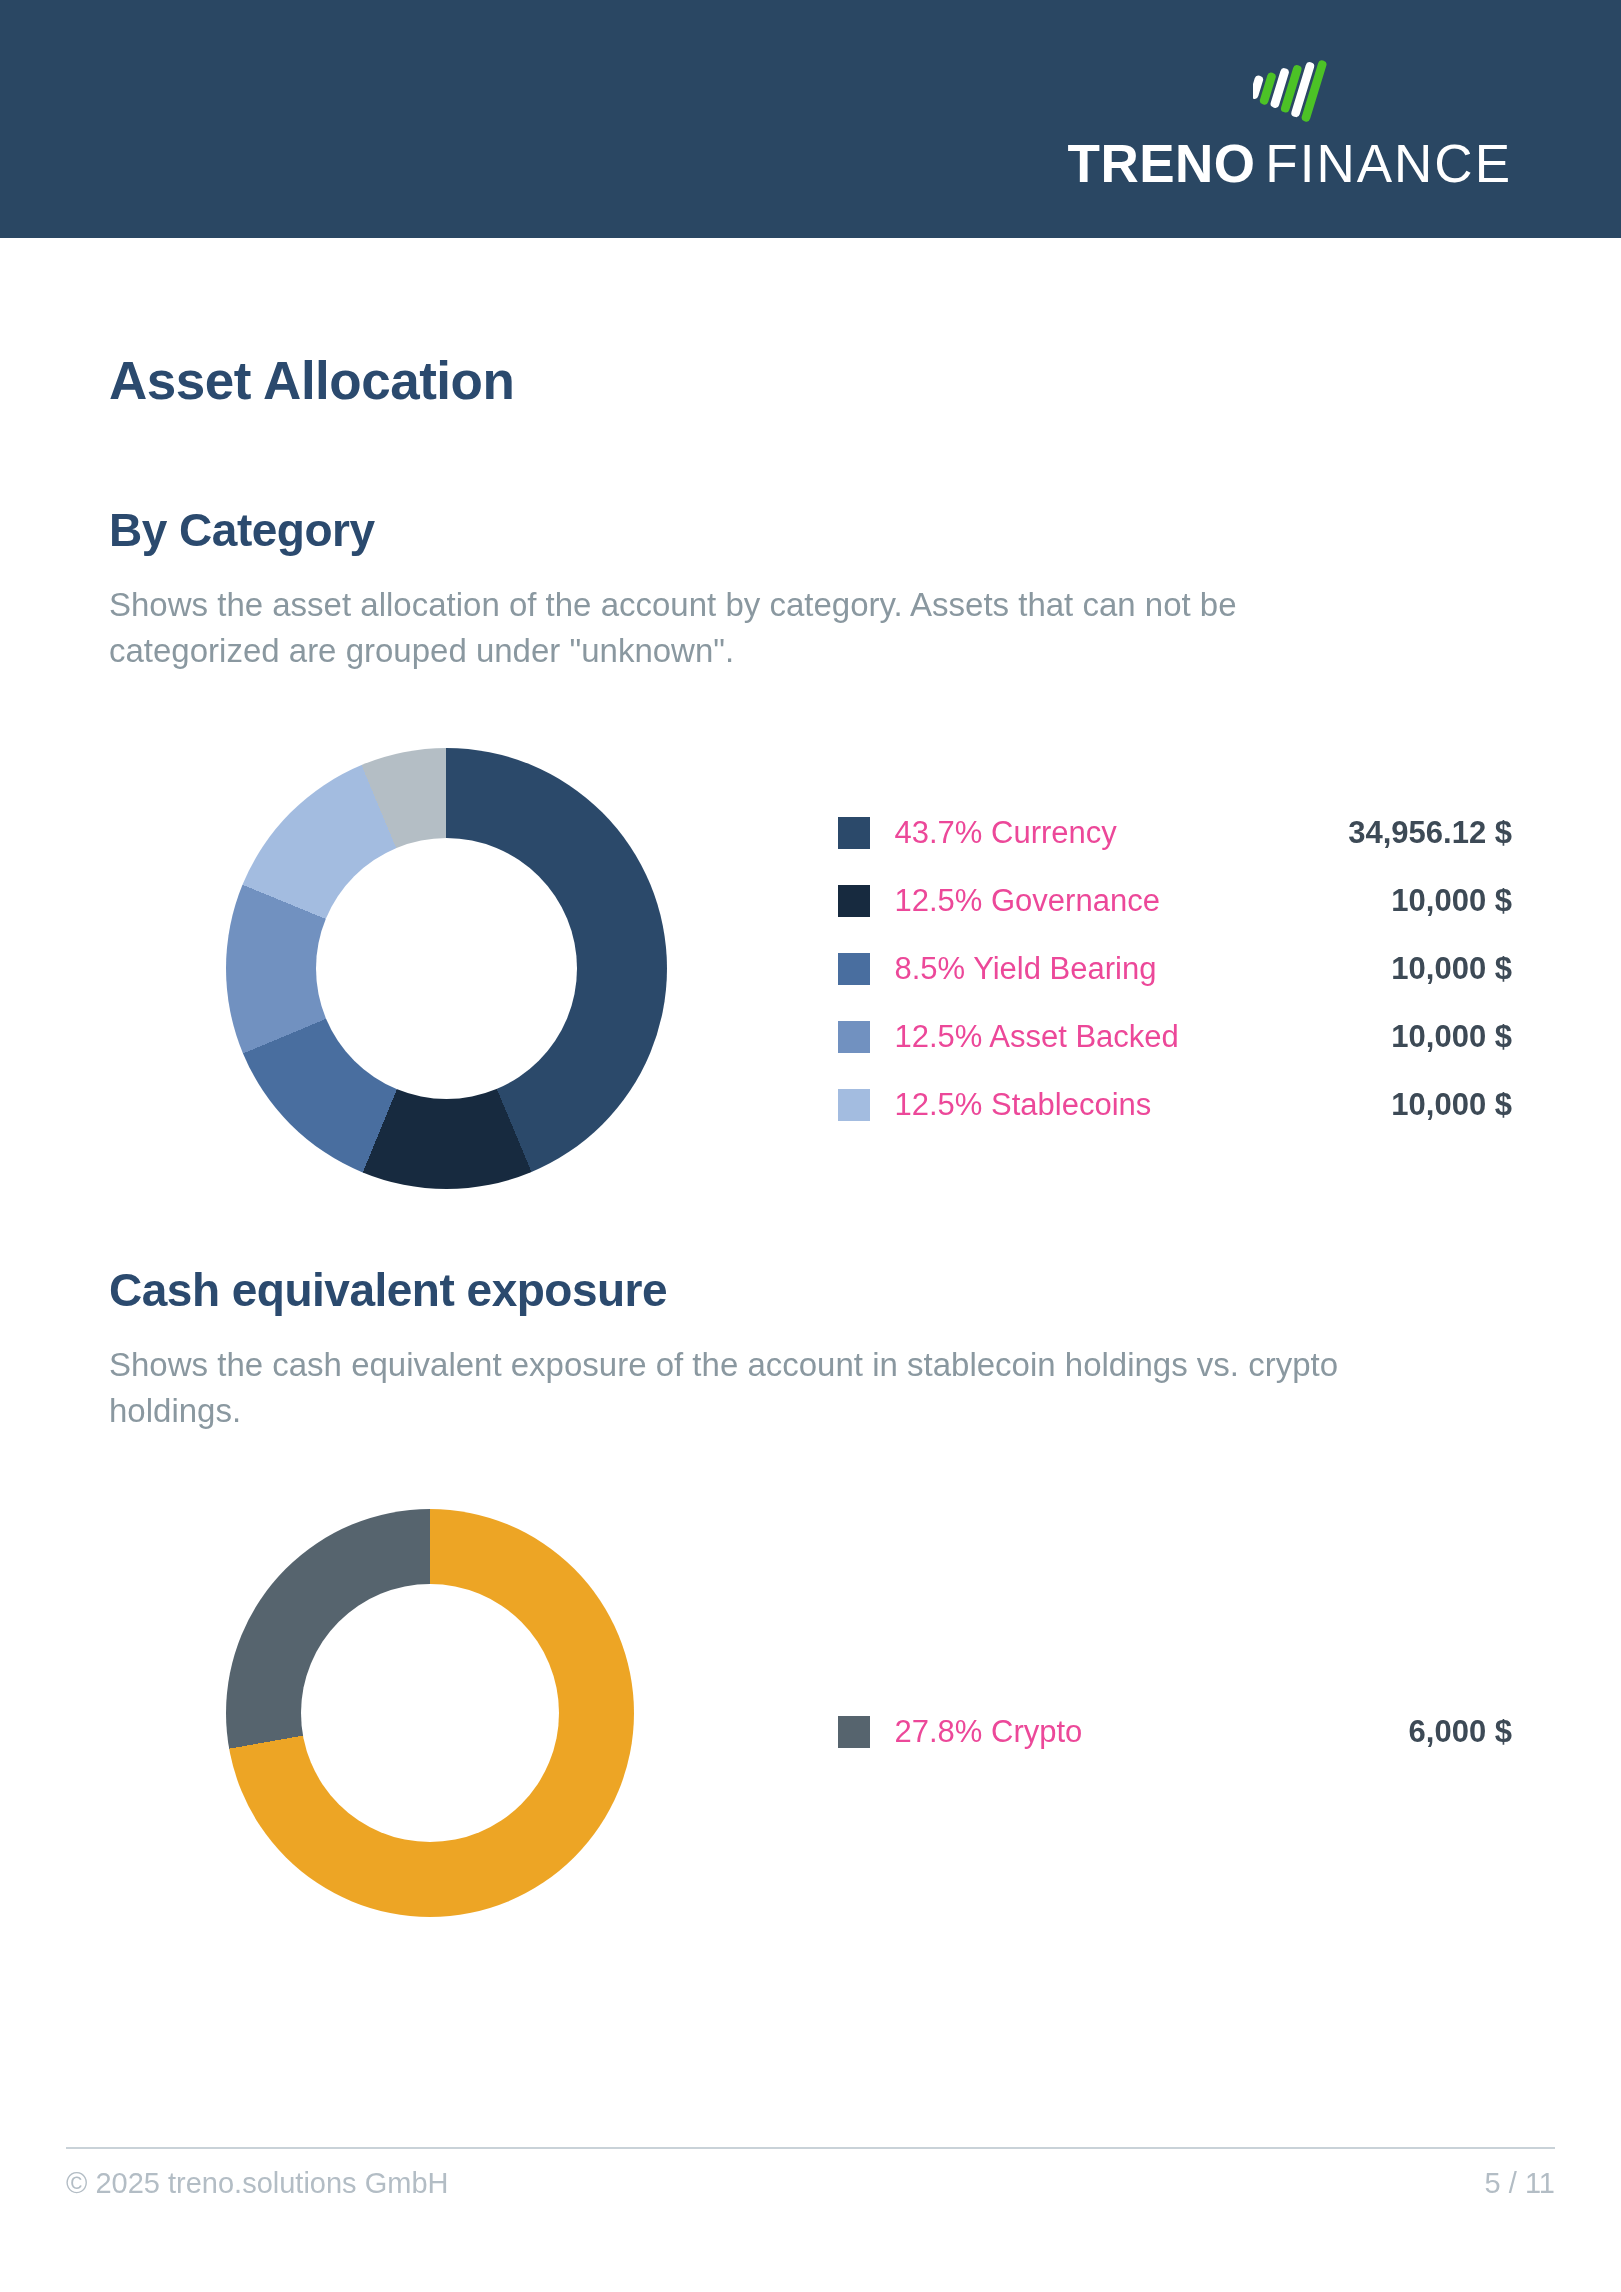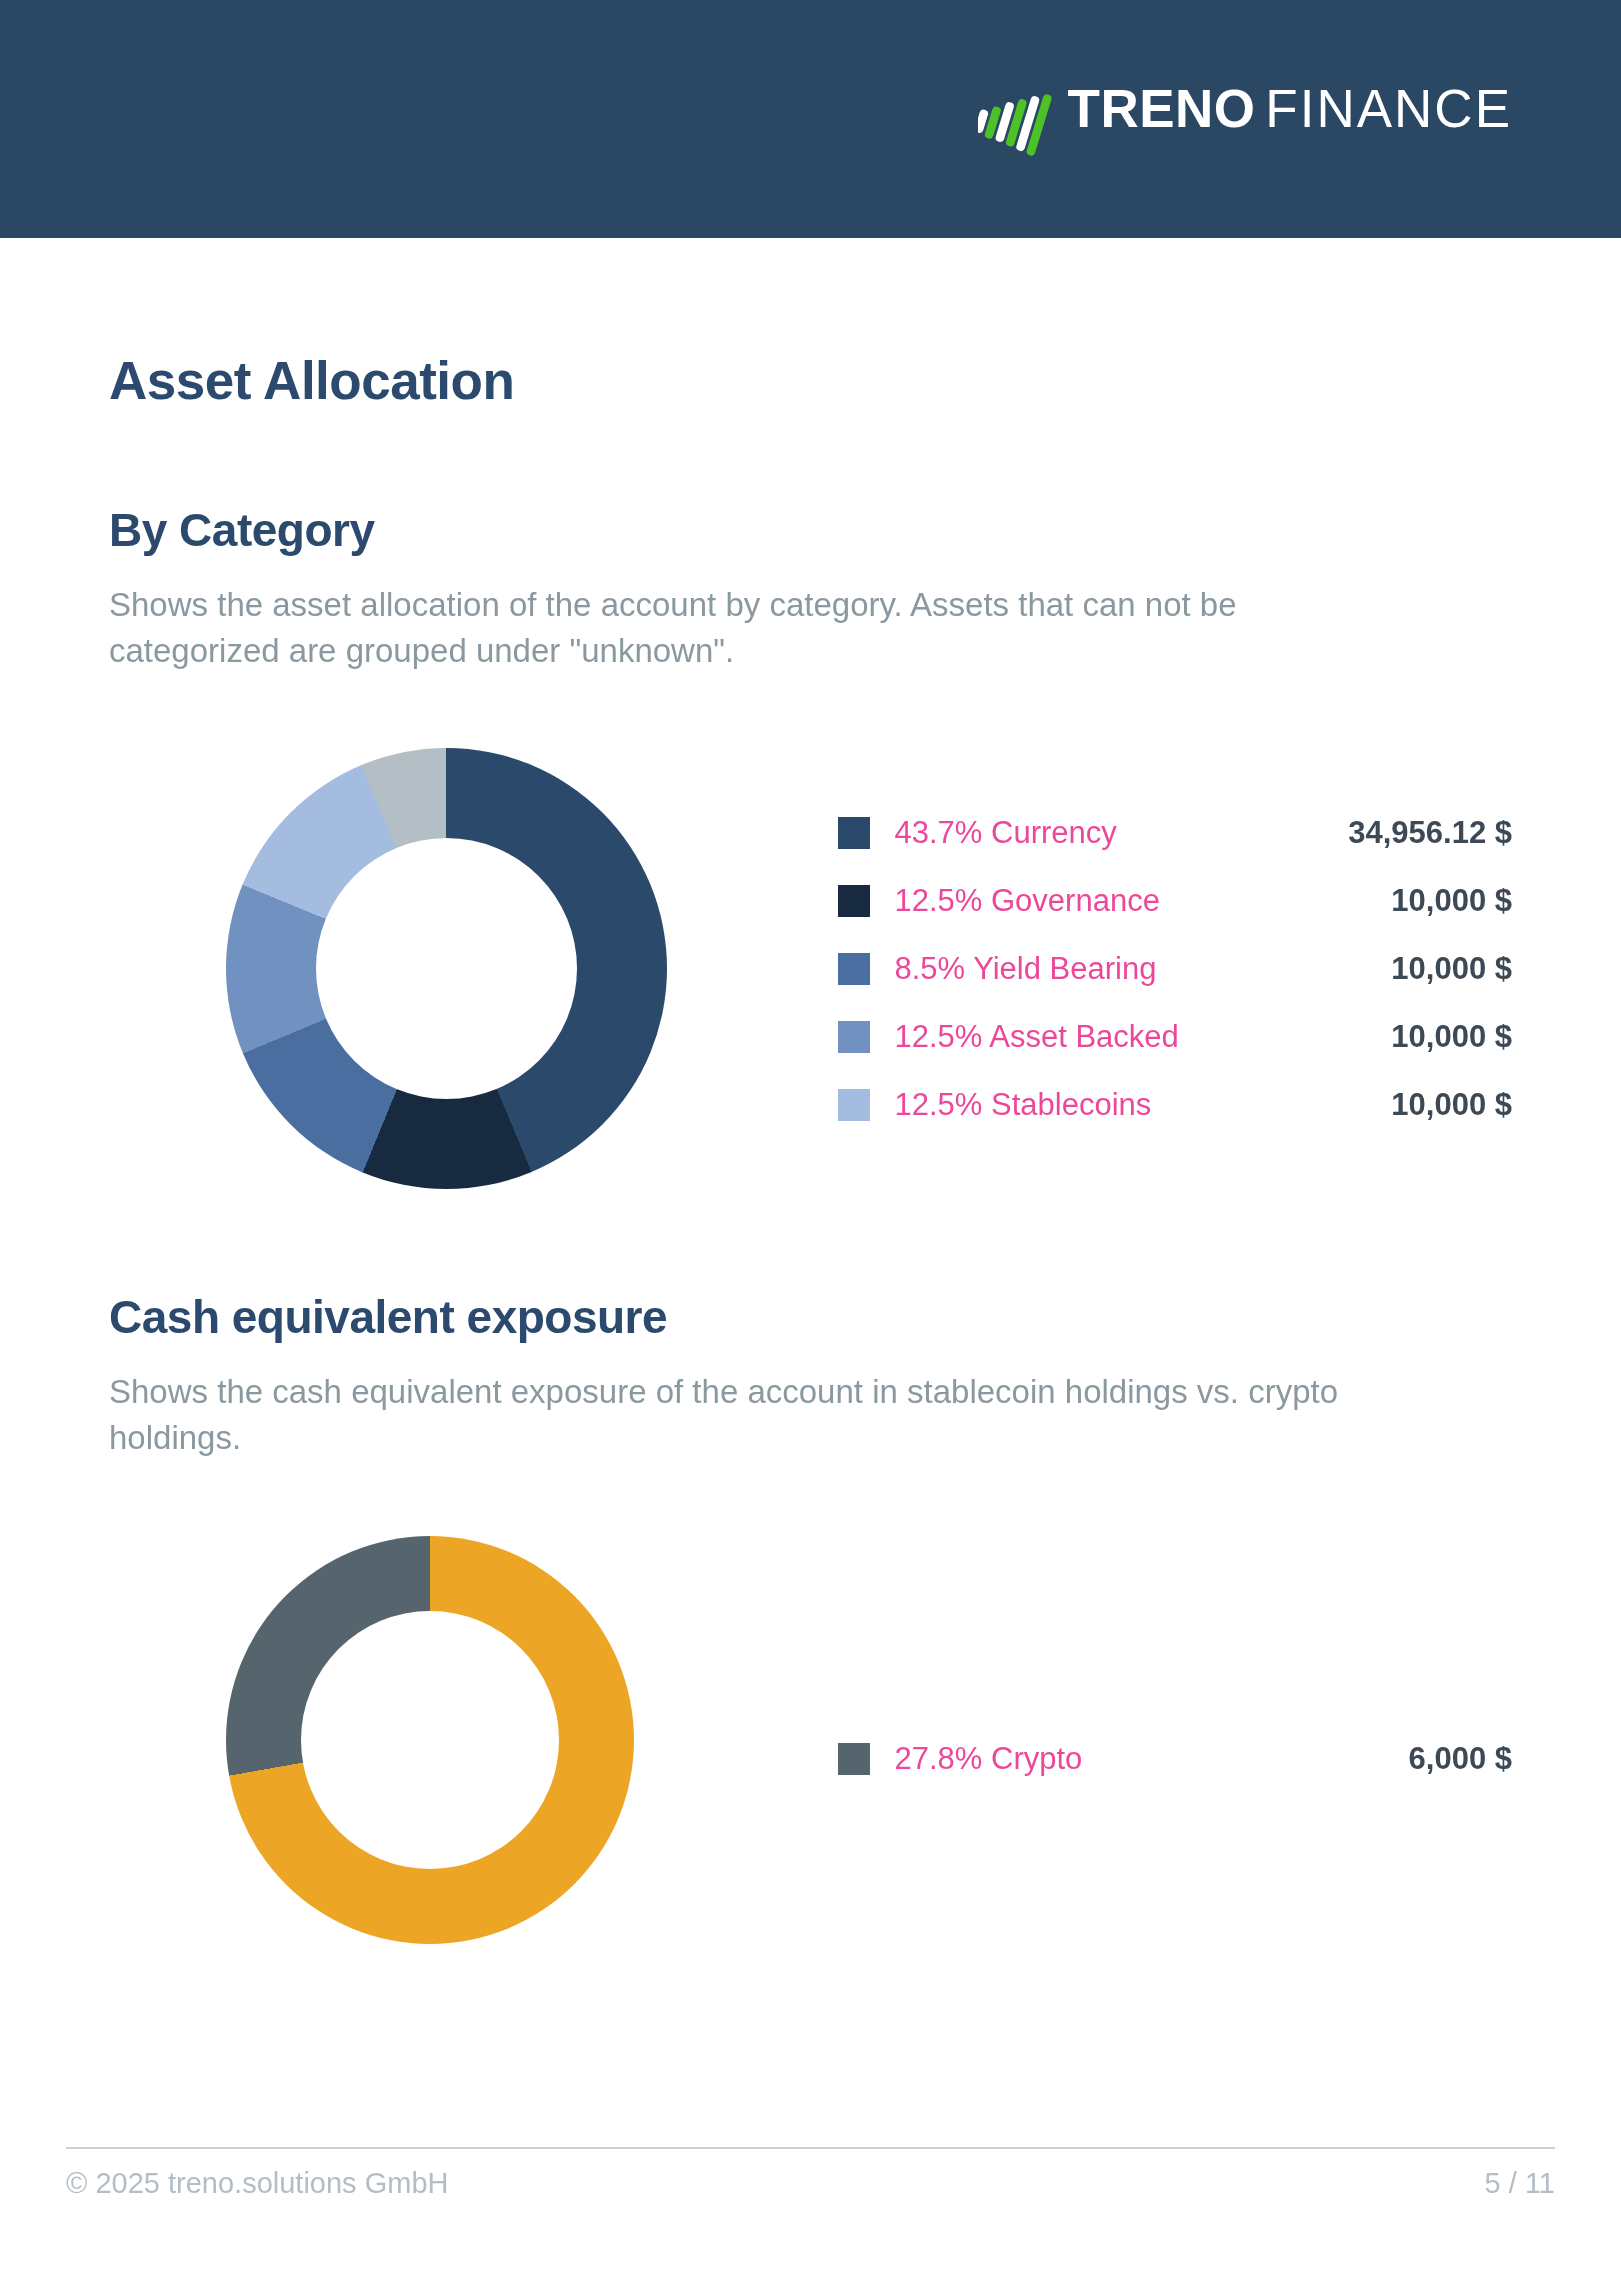--- a/index.html
+++ b/index.html
@@ -9,37 +9,37 @@
     position:relative; width:1621px; height:2293px; margin:0 auto;
     background:#ffffff; overflow:hidden;
   }
 
   
   .band {
     height:238px; background:#2A4763;
     display:flex; align-items:center; justify-content:flex-end;
     padding:0 109px 0 0;
   }
-  .logo { display:flex; gap:15.7px; }
+  .logo { display:flex; align-items:center; gap:15.7px;flex-direction:column; }
   .logo svg { width:74px; height:74px; display:block; }
   .brand { font-size:53px; color:#ffffff; line-height:1; letter-spacing:0.5px; display:flex; align-items:baseline; }
   .brand b { font-weight:700; }
   .brand span.light { font-weight:300; letter-spacing:2px; margin-left:9.8px; }
 
   
   main { padding:0 109px; }
   h1 {
     margin-top:116px; font-size:53px; line-height:1;
     color:#2B4A6E; font-weight:700; letter-spacing:-0.5px;
   }
   h2 {
     font-size:46px; line-height:1; color:#2B4A6E; font-weight:700; letter-spacing:-0.5px;
   }
   .h2-a { margin-top:100px; }
-  .h2-b { margin-top:105px; }
+  .h2-b { margin-top:78px; }
   p.desc {
     margin-top:29px; font-size:33px; line-height:46px; color:#8A98A0;
     max-width:1264px; font-weight:400;
   }
   .desc-a { margin-top:29px; }
 
   
   .chart-row { display:flex; align-items:center; }
   .row-a { margin-top:74px; }
   .row-b { margin-top:75px; }

